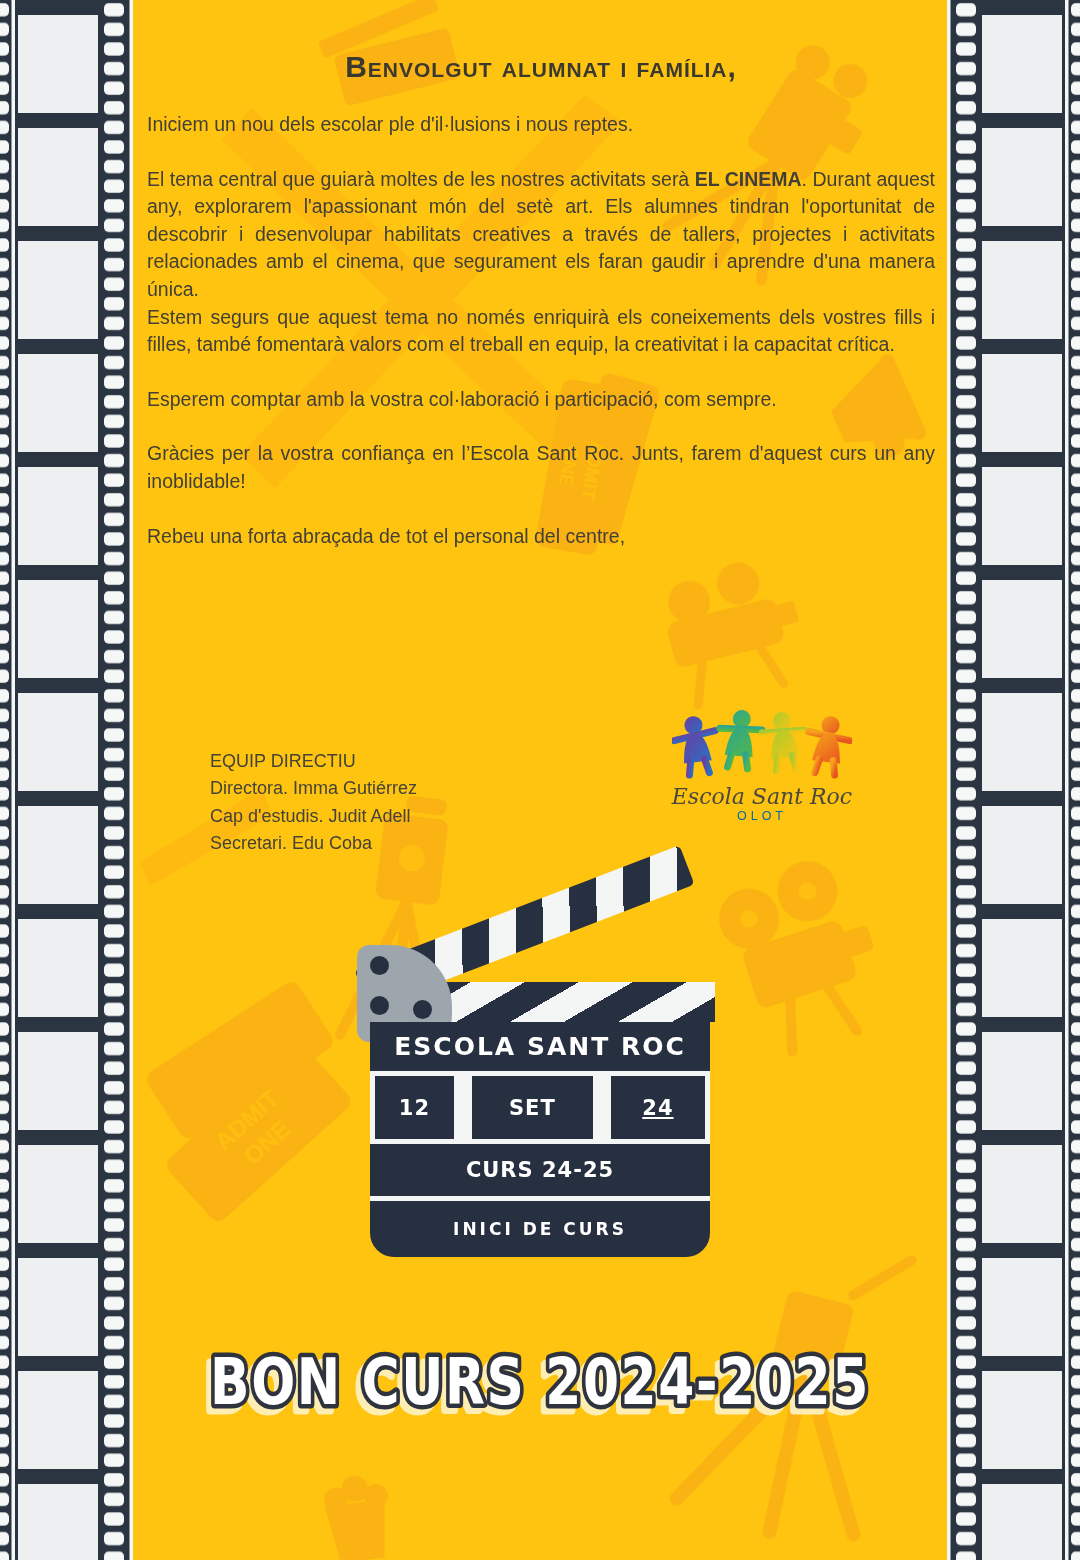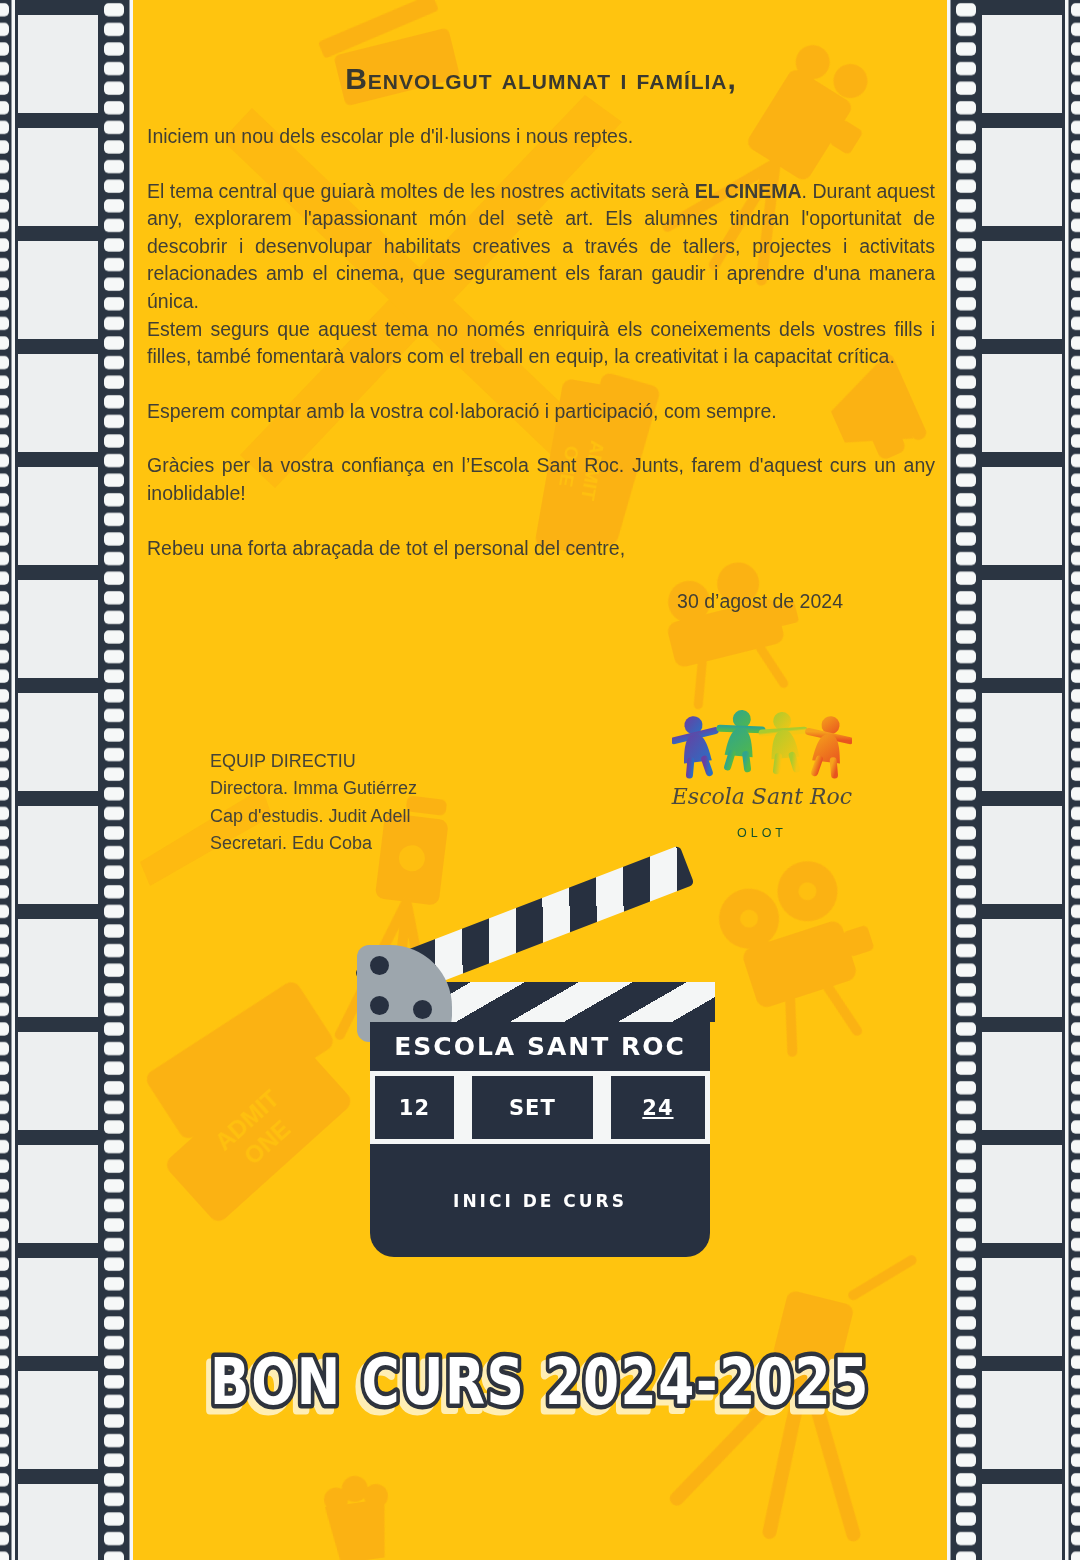--- a/index.html
+++ b/index.html
@@ -5,33 +5,33 @@
   html,body{margin:0;padding:0;background:#888;}
   .page{position:relative;width:1080px;height:1560px;background:#ffc40f;overflow:hidden;
         font-family:"Liberation Sans",sans-serif;}
   
   .doodles{position:absolute;left:0;top:0;width:1080px;height:1560px;pointer-events:none;}
   
   .strip{position:absolute;top:0;height:1560px;width:135px;}
   .strip-left{left:0;}
   .strip-right{left:945px;transform:scaleX(-1);}
   
-  .content{position:absolute;left:147px;top:12px;width:788px;color:#413f36;}
+  .content{position:absolute;left:147px;top:0;width:788px;color:#413f36;}
   .heading{margin:50px 0 0;text-align:center;font-variant:small-caps;font-weight:700;
            font-size:30px;letter-spacing:1px;color:#3a392f;}
   .content p{margin:27px 0 0;font-size:19.5px;line-height:27.6px;text-align:justify;}
   .content p.cont{margin-top:0;}
   .content p b{font-weight:700;}
   .date-line{margin:26px 0 0;font-size:19.5px;line-height:27.6px;text-align:right;
              padding-right:92px;}
   
   .signature{position:absolute;left:210px;top:748px;font-size:18px;line-height:27.3px;color:#454338;}
   .logo{position:absolute;left:664px;top:708px;width:196px;text-align:center;}
   .logo-name{font-family:"DejaVu Serif",serif;font-style:italic;font-size:22px;color:#4b493f;margin-top:0px;}
-  .logo-city{font-size:12.5px;letter-spacing:4px;color:#14532d;margin-top:17px;}
+  .logo-city{font-size:12.5px;letter-spacing:4px;color:#0369a1;margin-top:0;}
   
   .clapper{position:absolute;left:365px;top:845px;width:350px;height:420px;}
   .clap-arm{position:absolute;left:2px;top:116px;width:348px;height:42px;border-radius:5px;
             background:repeating-linear-gradient(110deg,#273040 0 27px,#f4f6f6 27px 54px);
             transform:rotate(-21deg);transform-origin:18px 38px;}
   .clap-bar{position:absolute;left:-2px;top:137px;width:352px;height:40px;
             background:repeating-linear-gradient(150deg,#f4f6f6 0 27px,#273040 27px 54px);}
   .clap-hinge{position:absolute;left:-8px;top:100px;width:95px;height:97px;background:#9da6ad;
               border-radius:12px 62px 26px 12px;}
   .bolt{position:absolute;width:19px;height:19px;border-radius:50%;background:#273040;}
@@ -174,21 +174,20 @@
   </svg>
 
   <div class="content">
     <h1 class="heading">Benvolgut alumnat i família,</h1>
     <p>Iniciem un nou dels escolar ple d'il·lusions i nous reptes.</p>
     <p><span>El tema central que guiarà moltes de les nostres activitats serà </span><b>EL CINEMA</b><span>. Durant aquest any, explorarem l'apassionant món del setè art. Els alumnes tindran l'oportunitat de descobrir i desenvolupar habilitats creatives a través de tallers, projectes i activitats relacionades amb el cinema, que segurament els faran gaudir i aprendre d'una manera única.</span></p>
     <p class="cont">Estem segurs que aquest tema no només enriquirà els coneixements dels vostres fills i filles, també fomentarà valors com el treball en equip, la creativitat i la capacitat crítica.</p>
     <p>Esperem comptar amb la vostra col·laboració i participació, com sempre.</p>
     <p>Gràcies per la vostra confiança en l’Escola Sant Roc. Junts, farem d'aquest curs un any inoblidable!</p>
     <p>Rebeu una forta abraçada de tot el personal del centre,</p>
-    <div class="date-line">30 d’agost de 2024</div>
   </div>
 
   <div class="signature">
     <div>EQUIP DIRECTIU</div>
     <div>Directora. Imma Gutiérrez</div>
     <div>Cap d'estudis. Judit Adell</div>
     <div>Secretari. Edu Coba</div>
   </div>
 
   <div class="logo">
@@ -252,20 +251,21 @@
       <div class="bolt" style="left:13px;top:51px;"></div>
       <div class="bolt" style="left:56px;top:55px;"></div>
     </div>
     <div class="clap-body">
       <div class="clap-title">ESCOLA SANT ROC</div>
       <div class="clap-cells">
         <div class="cell cell-day">12</div>
         <div class="cell cell-month">SET</div>
         <div class="cell cell-year">24</div>
       </div>
+      <div class="clap-curs">CURS 24-25</div>
       <div class="clap-inici">INICI DE CURS</div>
     </div>
   </div>
 
   <svg class="bon" width="760" height="100" viewBox="0 0 760 100">
     <text x="380" y="74" text-anchor="middle" textLength="660" lengthAdjust="spacingAndGlyphs">BON CURS 2024-2025</text>
   </svg>
 
 </div>
 

